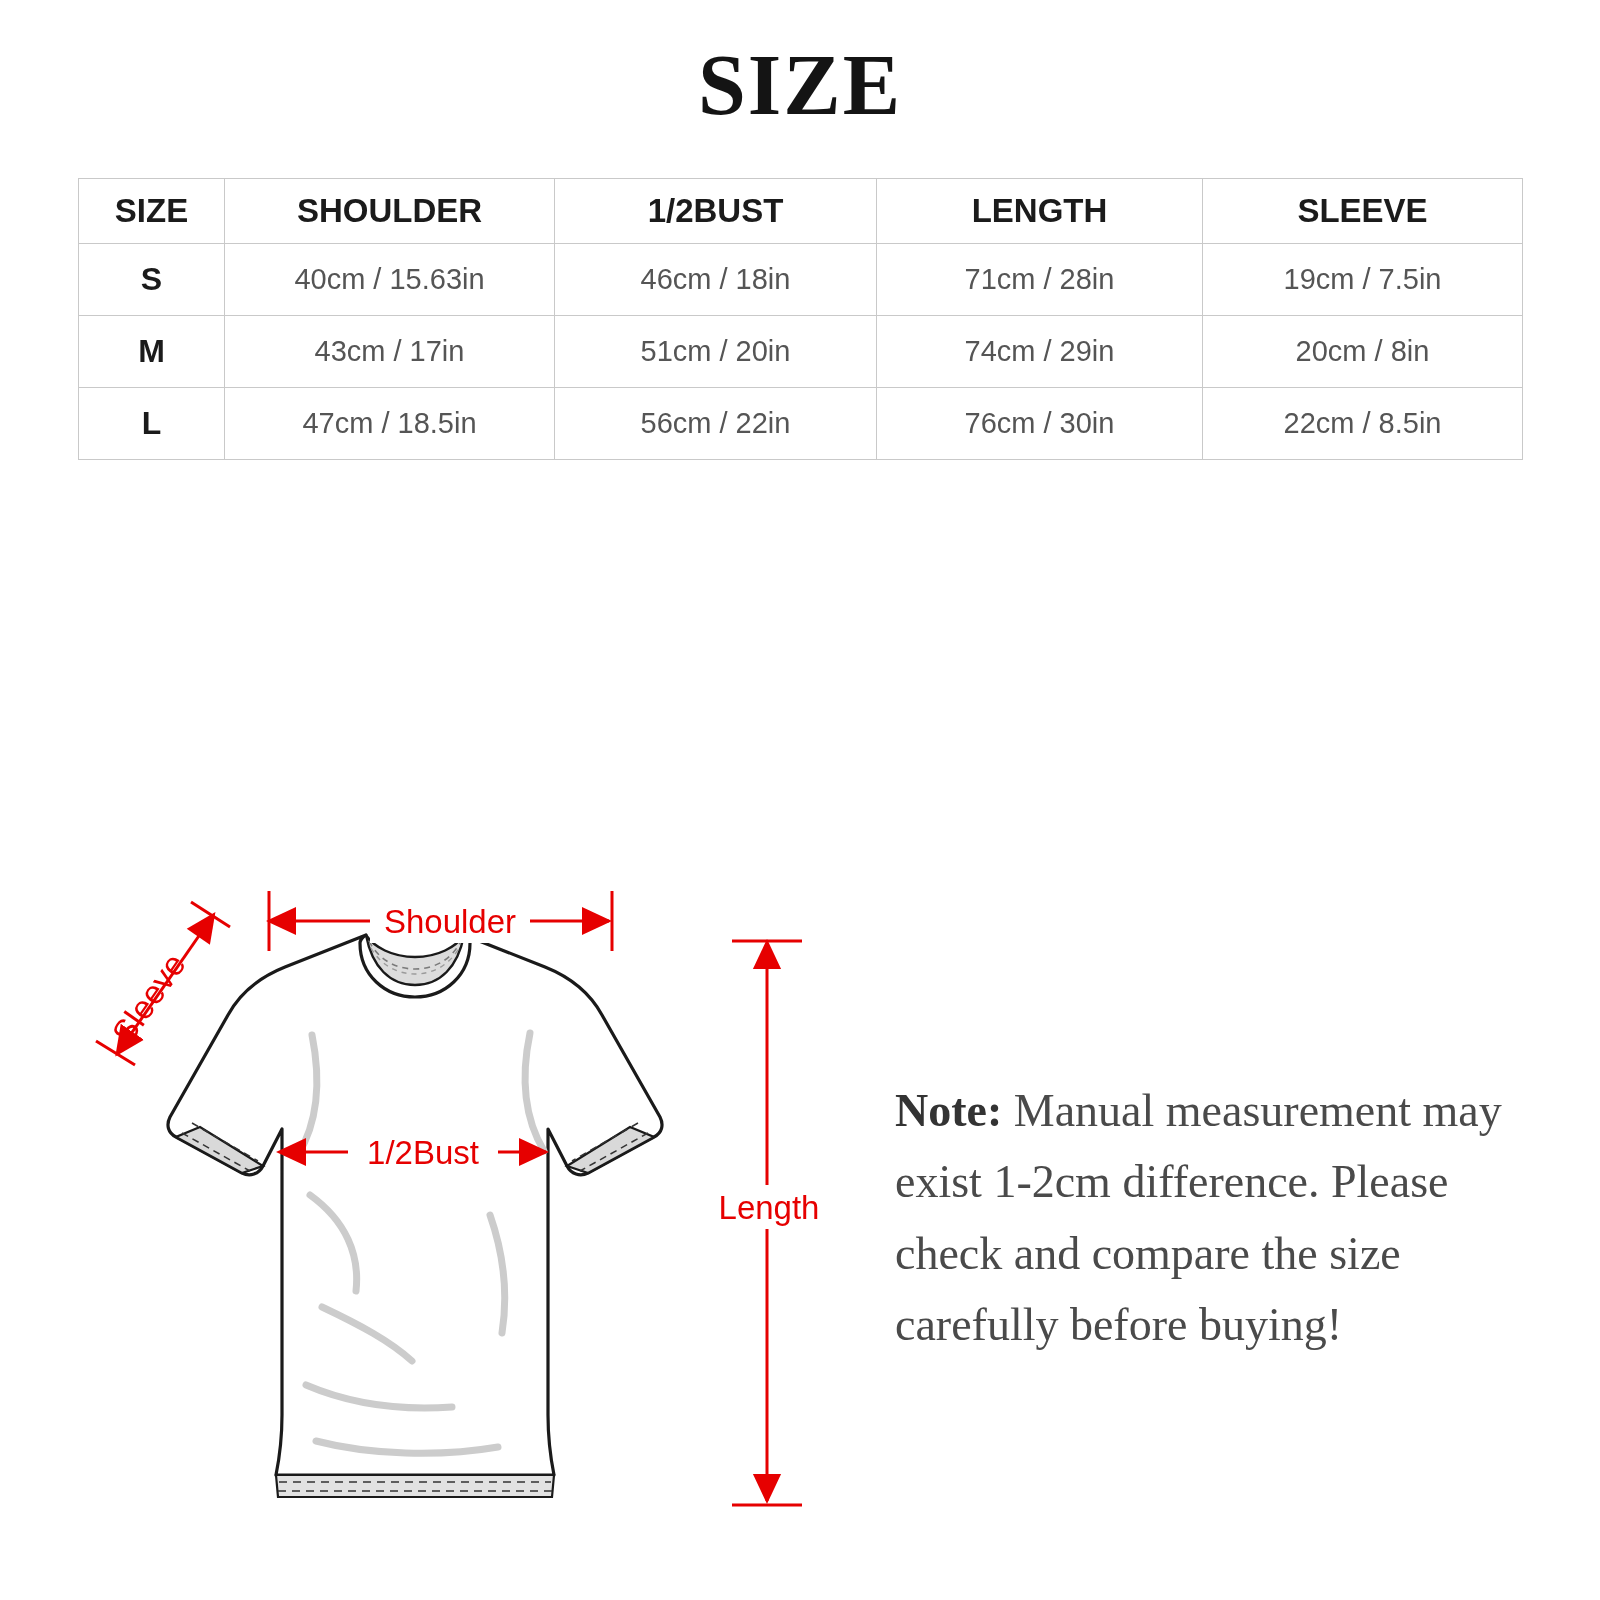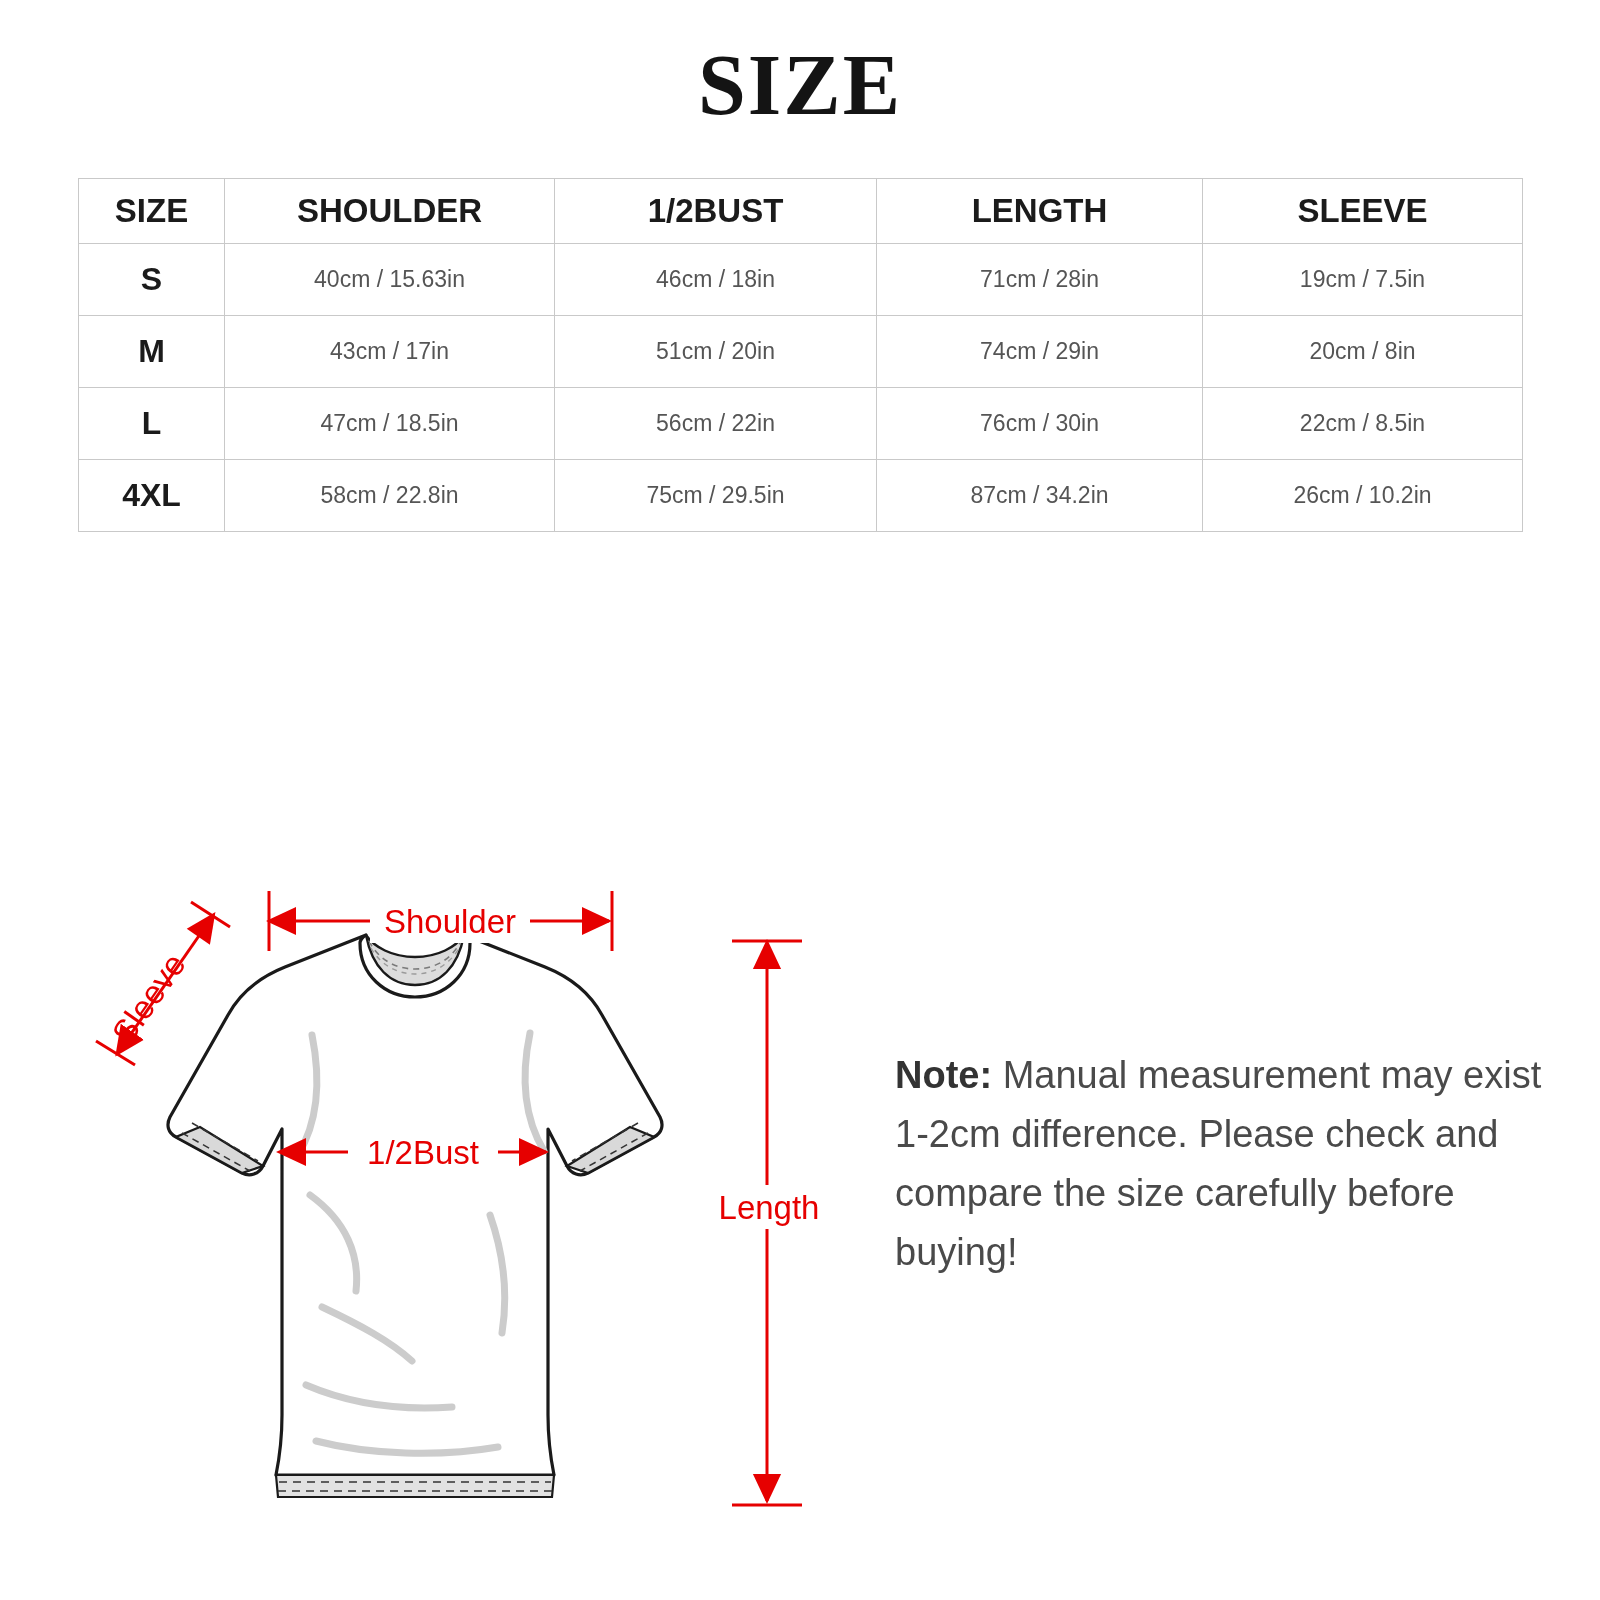--- a/index.html
+++ b/index.html
@@ -52,21 +52,21 @@
     font-weight: 700;
     color: #1b1b1b;
     height: 64px;
   }
   .size-table td.size-col {
     font-size: 32px;
     font-weight: 700;
     color: #1b1b1b;
   }
   .size-table td.val {
-    font-size: 23px;
+    font-size: 29px;
     font-weight: 400;
     color: #555555;
     margin-left: 21px;
   }
   col.c-size { width: 146px; }
   col.c-shoulder { width: 330px; }
   col.c-bust { width: 322px; }
   col.c-length { width: 326px; }
   col.c-sleeve { width: 320px; }
 
@@ -76,27 +76,27 @@
     top: 855px;
     left: 60px;
     width: 800px;
     height: 700px;
   }
   .diagram svg { display: block; }
 
   
   .note {
     position: absolute;
-    top: 1046px;
+    top: 1075px;
     left: 895px;
     width: 660px;
-    font-size: 38px;
+    font-size: 46px;
     line-height: 1.55;
     color: #4a4a4a;
-    font-family: Liberation Sans, sans-serif;
+    font-family: Liberation Serif, serif;
   }
   .note b {
     color: #333333;
     font-weight: 700;
   }
 </style>
 </head>
 <body>
 
 <div class="title">SIZE</div>
@@ -132,27 +132,20 @@
       <td class="val">51cm / 20in</td>
       <td class="val">74cm / 29in</td>
       <td class="val">20cm / 8in</td>
     </tr>
     <tr>
       <td class="size-col">L</td>
       <td class="val">47cm / 18.5in</td>
       <td class="val">56cm / 22in</td>
       <td class="val">76cm / 30in</td>
       <td class="val">22cm / 8.5in</td>
-    </tr>
-    <tr>
-      <td class="size-col">4XL</td>
-      <td class="val">58cm / 22.8in</td>
-      <td class="val">75cm / 29.5in</td>
-      <td class="val">87cm / 34.2in</td>
-      <td class="val">26cm / 10.2in</td>
     </tr>
   </tbody>
 </table>
 
 <div class="diagram">
   <svg width="800" height="700" viewBox="0 0 800 700" xmlns="http://www.w3.org/2000/svg">
     <defs>
       <marker id="arrR" markerWidth="11" markerHeight="11" refX="9" refY="5.5" orient="auto">
         <path d="M0,0.8 L10,5.5 L0,10.2 z" fill="#e60000"></path>
       </marker>

